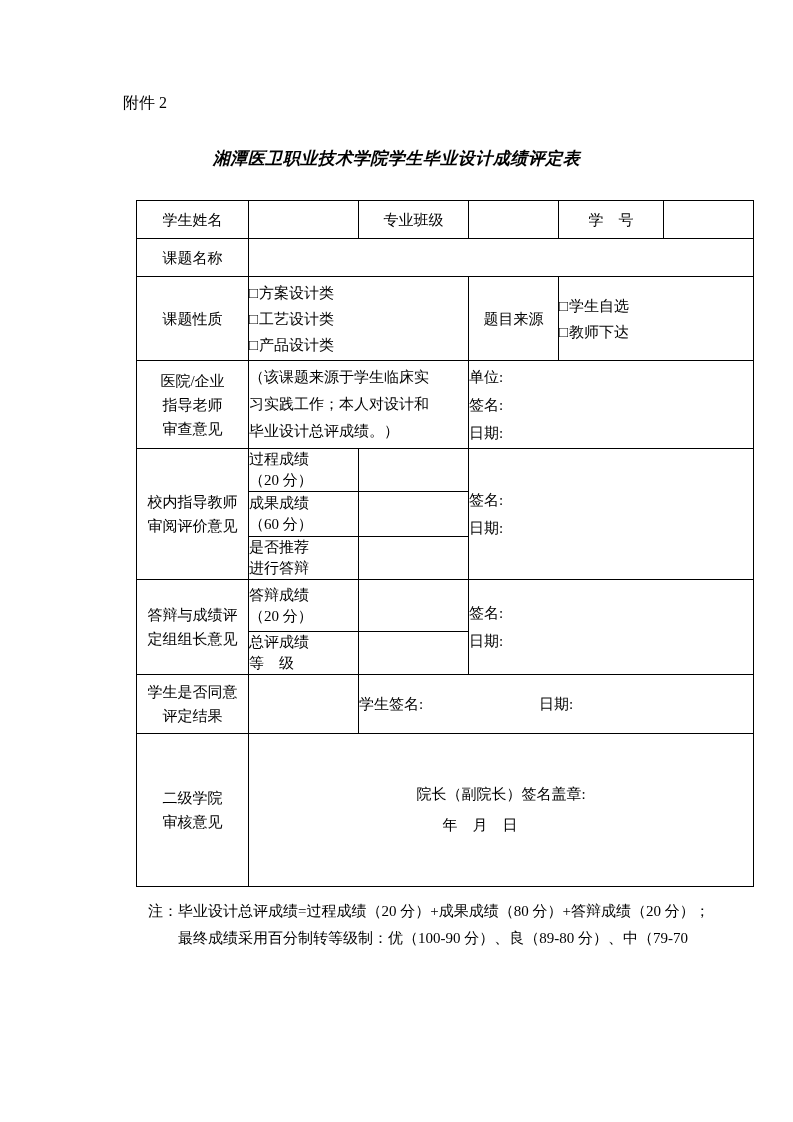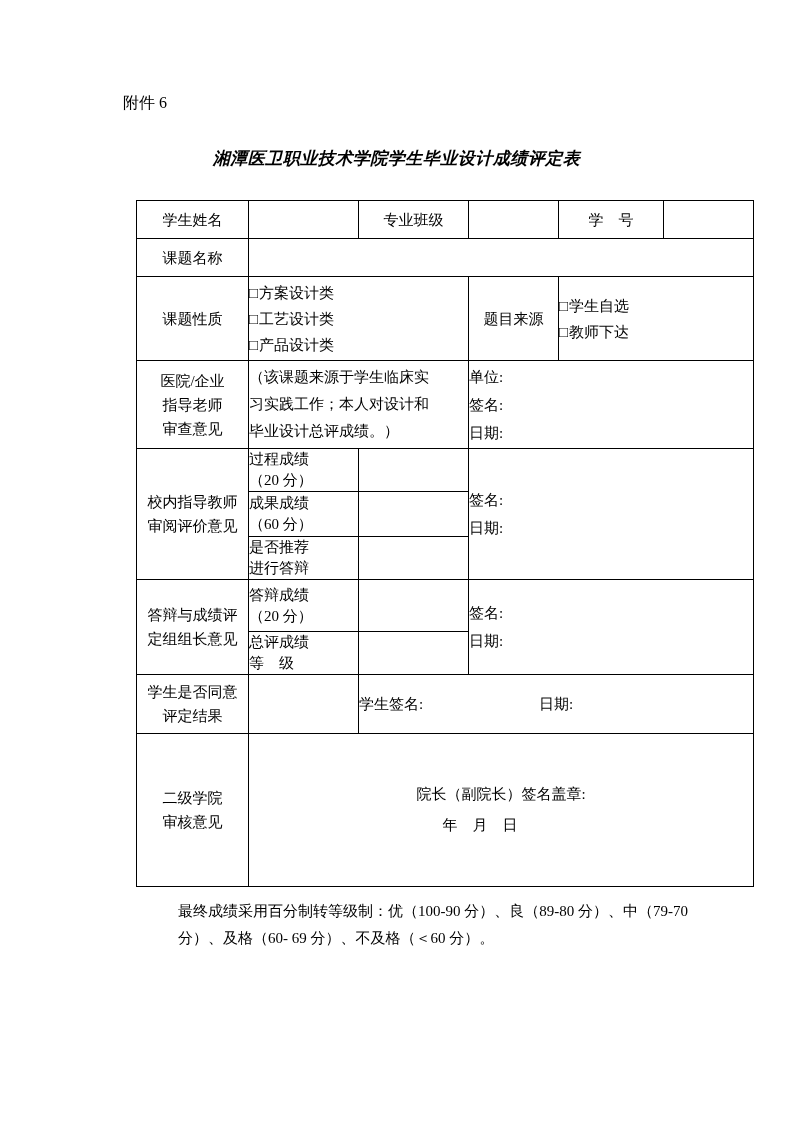--- a/index.html
+++ b/index.html
@@ -29,21 +29,21 @@
   .college-date{text-align:center;padding-right:42px;margin-top:12px;}
   .h38{height:38px;}.h84{height:84px;}.h88{height:88px;}
   .h43{height:43px;}.h45{height:45px;}.h41{height:41px;}
   .h52{height:52px;}.h40{height:40px;}.h59{height:59px;margin-top:36px;}.h153{height:153px;}
   .note{position:absolute;left:148px;top:898px;font-size:15px;line-height:27px;width:600px;}
   .note .indent{margin-left:30px;}
 </style>
 </head>
 <body>
 
-<div class="attachment">附件 6</div>
+<div class="attachment">附件 2</div>
 <div class="title">湘潭医卫职业技术学院学生毕业设计成绩评定表</div>
 
 <table class="form">
   <colgroup>
     <col style="width:112px">
       <col style="width:110px">
       <col style="width:110px">
     <col style="width:90px">
       <col style="width:105px">
       <col style="width:90px">
@@ -167,15 +167,15 @@
       </td>
       <td colspan="5">
         <div class="college-sign">院长（副院长）签名盖章:</div>
         <div class="college-date">年　月　日</div>
       </td>
     </tr>
   </tbody>
 </table>
 
 <div class="note">
+  <div>注：毕业设计总评成绩=过程成绩（20 分）+成果成绩（80 分）+答辩成绩（20 分）；</div>
   <div class="indent">最终成绩采用百分制转等级制：优（100-90 分）、良（89-80  分）、中（79-70</div>
-  <div class="indent">分）、及格（60- 69 分）、不及格（＜60 分）。</div>
 </div>
 
 </body></html>

